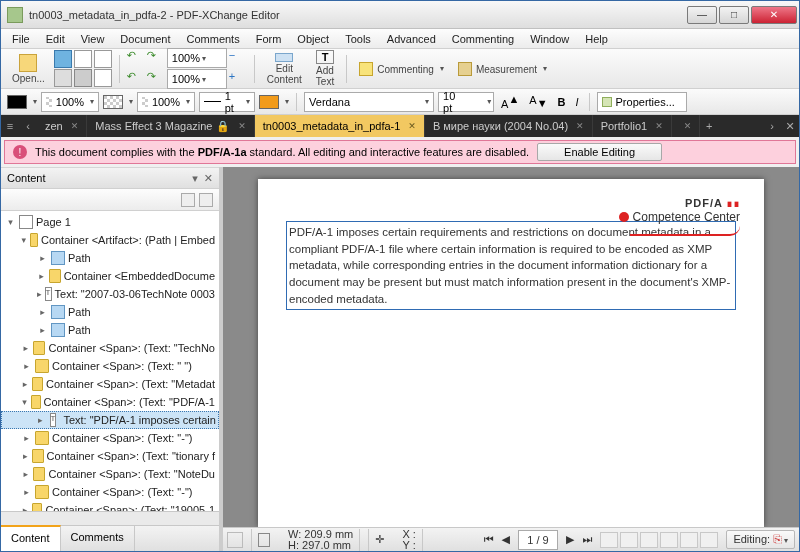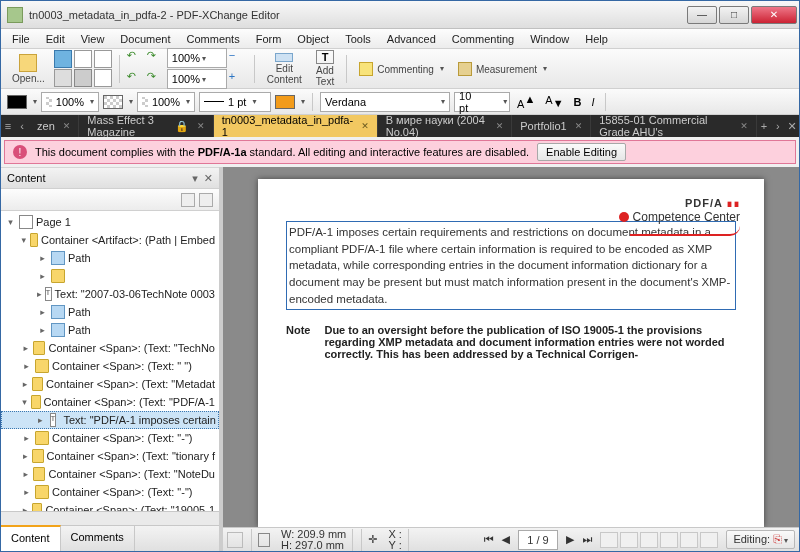--- a/index.html
+++ b/index.html
@@ -22,21 +22,21 @@
 .toolbar2{ height:26px; background:linear-gradient(#fbfbfb,#e8e8e8); display:flex; align-items:center; padding:2px 6px; gap:4px; border-bottom:1px solid #d0d0d0;}
 .swatch{ width:20px; height:14px; border:1px solid #666;}
 .sel{ height:20px; border:1px solid #aaa; background:#fff; padding:1px 4px; display:inline-flex; align-items:center; gap:4px;}
 .tabstrip{ height:22px; background:#2a2a2a; display:flex; align-items:stretch; color:#ccc; overflow:hidden;}
 .tab{ display:flex; align-items:center; padding:0 8px; border-right:1px solid #3a3a3a; gap:4px; font-size:10.5px;}
 .tab.active{ background:#f2c861; color:#000; }
 .tab .tab-x{ color:#888; font-size:9px; margin-left:4px;}
 .tab.active .tab-x{ color:#6a5a20;}
 .tabstrip .nav{ width:18px; display:flex; align-items:center; justify-content:center; color:#aaa;}
 .warnbar{ height:24px; background:#fdd0dd; border:1px solid #e07697; margin:3px; display:flex; align-items:center; padding:0 8px; gap:8px;}
-.warnbar .en-btn{ border:1px solid #a8a8a8; background:linear-gradient(#fafafa,#e6e6e6); padding:2px 8px; border-radius:2px;}
+.warnbar .en-btn{ border:1px solid #a8a8a8; background:linear-gradient(#fafafa,#e6e6e6); padding:2px 26px; border-radius:2px;}
 .main{ flex:1; display:flex; min-height:0; }
 .sidebar{ width:222px; background:#f7f7f7; display:flex; flex-direction:column; border-right:4px solid #ccc; }
 .side-header{ height:22px; background:linear-gradient(#f3f3f3,#e0e0e0); border-top:1px solid #d6d6d6; border-bottom:1px solid #d0d0d0; display:flex; align-items:center; padding:0 6px; gap:6px;}
 .side-tools{ height:22px; background:linear-gradient(#fdfdfd,#ececec); border-bottom:1px solid #d0d0d0; display:flex; align-items:center; padding:0 6px; justify-content:flex-end;}
 .tree{ flex:1; overflow:auto; background:#fff; padding:2px 0;}
 .node{ display:flex; align-items:center; height:18px; padding-right:4px; white-space:nowrap;}
 .node .tw{ width:11px; text-align:center; color:#666; font-size:9px;}
 .node .nico{ width:14px; height:14px; margin:0 3px; display:inline-block;}
 .node .lbl{ color:#222; }
 .node.sel{ background:#cce4f7; border:1px dotted #3a77b0; }
@@ -55,21 +55,21 @@
 .logo .pdfa{ font-weight:bold; letter-spacing:1px;}
 .logo .dots{ color:#d22;}
 .logo .cc{ font-size:12px;}
 .logo .swoosh{ width:110px; height:10px; border-bottom:2px solid #d22; border-radius:0 0 80px 0; margin-top:2px; margin-left:auto;}
 .doc h1{ color:#c8261b; font-size:24px; font-weight:bold; margin-top:86px; line-height:1.25;}
 .doc .summary{ margin-top:22px; border:1px solid #2f6bb3; padding:2px 2px; font-family:Verdana,sans-serif; font-size:11.5px; color:#333; line-height:1.45;}
 .doc .note{ margin-top:14px; font-family:Verdana,sans-serif; font-size:11.5px; color:#222; display:flex; gap:14px;}
 .doc .note .note-lbl{ font-weight:bold;}
 .doc .note .note-body{ font-weight:bold;}
 .statusbar{ height:24px; background:linear-gradient(#f3f3f3,#e0e0e0); border-top:1px solid #c8c8c8; display:flex; align-items:center; padding:0 4px; gap:8px; font-size:10.5px; color:#333;}
-.statusbar .sb-box{ display:flex; align-items:center; gap:11px; padding:0 6px; border-left:1px solid #c8c8c8; border-right:1px solid #c8c8c8;}
+.statusbar .sb-box{ display:flex; align-items:center; gap:18px; padding:0 6px; border-left:1px solid #c8c8c8; border-right:1px solid #c8c8c8;}
 .statusbar .stretch{ flex:1;}
 .sb-icons{ display:flex; gap:2px;}
 .sb-icons span{ width:18px; height:16px; border:1px solid #c8c8c8; background:#f0f0f0; display:inline-block;}
 .launch{ padding:2px 6px; border:1px solid #b8b8b8; background:linear-gradient(#fafafa,#e6e6e6); border-radius:2px;}
 .dd{ color:#555; font-size:8px; margin-left:2px;}
 </style>
 </head>
 <body>
 
 <div class="window">
@@ -168,41 +168,45 @@
         <span>100%</span>
         <span class="dd">▾</span>
       </span>
     <span class="swatch" style="background:repeating-conic-gradient(#ccc 0 25%,#fff 0 50%) 0/6px 6px;"></span>
       <span class="dd">▾</span>
     <span class="sel" style="width:58px;">
         <span style="width:10px;height:10px;background:repeating-conic-gradient(#ccc 0 25%,#fff 0 50%) 0/6px 6px;"></span>
         <span>100%</span>
         <span class="dd">▾</span>
       </span>
-    <span class="sel" style="width:72px;">
+    <span class="sel" style="width:56px;">
         <span style="width:20px;border-top:1px solid #000;"></span>
         <span>1 pt</span>
         <span class="dd">▾</span>
       </span>
     <span class="swatch" style="background:#f29b1a;"></span>
       <span class="dd">▾</span>
     <div class="sep" style="height:18px;"></div>
     <span class="sel" style="width:130px;">
         <span>Verdana</span>
         <span class="dd" style="margin-left:auto;">▾</span>
       </span>
     <span class="sel" style="width:56px;gap:30px;">
         <span>10 pt</span>
         <span class="dd">▾</span>
       </span>
     <span style="padding:0 3px;">A<sup>▲</sup></span>
     <span style="padding:0 3px;">A<sub>▼</sub></span>
     <span style="font-weight:bold;padding:0 3px;">B</span>
     <span style="font-style:italic;padding:0 3px;">I</span>
     <div class="sep" style="height:18px;"></div>
+    <span class="sel" style="width:90px;">
+        <span style="width:10px;height:10px;background:#d5e5b5;border:1px solid #8fae5b;"></span>
+        <span>Properties...</span>
+      </span>
   </div>
 
   <div class="tabstrip" id="tabstrip">
     <div class="nav">≡</div>
     <div class="nav">‹</div>
   <div class="tab">
         <span>zen</span>
         <span class="tab-x">✕</span>
       </div>
       <div class="tab">
@@ -216,21 +220,20 @@
       </div>
       <div class="tab">
         <span>В мире науки (2004 No.04)</span>
         <span class="tab-x">✕</span>
       </div>
       <div class="tab">
         <span>Portfolio1</span>
         <span class="tab-x">✕</span>
       </div>
       <div class="tab">
-        <span>15855-01 Commercial Grade AHU's</span>
         <span class="tab-x">✕</span>
       </div>
       <div class="nav">+</div>
       <div class="nav" style="margin-left: auto;">›</div>
       <div class="nav">✕</div>
     </div>
 
   <div class="warnbar">
     <span style="width:14px;height:14px;border-radius:7px;background:#d94f79;color:#fff;display:inline-flex;align-items:center;justify-content:center;font-size:10px;">!</span>
     <span><span>This document complies with the </span><b>PDF/A-1a</b><span> standard. All editing and interactive features are disabled.</span></span>
@@ -260,20 +263,21 @@
             <span class="lbl">Container &lt;Artifact&gt;: (Path | Embed</span>
           </div>
           <div class="node" style="padding-left: 36px;">
             <span class="tw">▸</span>
             <span class="nico ico-path"></span>
             <span class="lbl">Path</span>
           </div>
           <div class="node" style="padding-left: 36px;">
             <span class="tw">▸</span>
             <span class="nico ico-folder"></span>
+            <span class="lbl">Container &lt;EmbeddedDocume</span>
           </div>
           <div class="node" style="padding-left: 36px;">
             <span class="tw">▸</span>
             <span class="nico ico-text">T</span>
             <span class="lbl">Text: "2007-03-06TechNote 0003</span>
           </div>
           <div class="node" style="padding-left: 36px;">
             <span class="tw">▸</span>
             <span class="nico ico-path"></span>
             <span class="lbl">Path</span>
@@ -346,24 +350,20 @@
         <div class="page doc">
           <div class="logo">
             <div><span class="pdfa">PDF/A</span> <span class="dots">∎∎<br></span></div>
             <div style="display:flex;align-items:center;justify-content:flex-end;gap:4px;">
                 <span style="width:10px;height:10px;background:#d22;border-radius:5px;"></span>
                 <span class="cc">Competence Center</span>
               </div>
             <div class="swoosh"></div>
           </div>
           <div class="summary">PDF/A-1 imposes certain requirements and restrictions on document metadata in a compliant PDF/A-1 file where certain information is required to be encoded as XMP metadata, while corresponding entries in the document information dictionary for a document may be present but must match information present in the document's XMP-encoded metadata.</div>
-          <div class="note">
-            <span class="note-lbl">Note</span>
-            <span class="note-body">Due to an oversight before the publication of ISO 19005-1 the provisions regarding XMP metadata and document information entries were not worded correctly. This has been addressed by a Technical Corrigen-</span>
-          </div>
         </div>
       </div>
       <div class="statusbar">
         <span style="width:16px;height:16px;border:1px solid #bbb;"></span>
         <div class="sb-box">
           <span style="width:12px;height:14px;border:1px solid #888;"></span>
           <div style="line-height:1;">
             <div>W: 209.9 mm</div>
             <div>H: 297.0 mm</div>
           </div>

